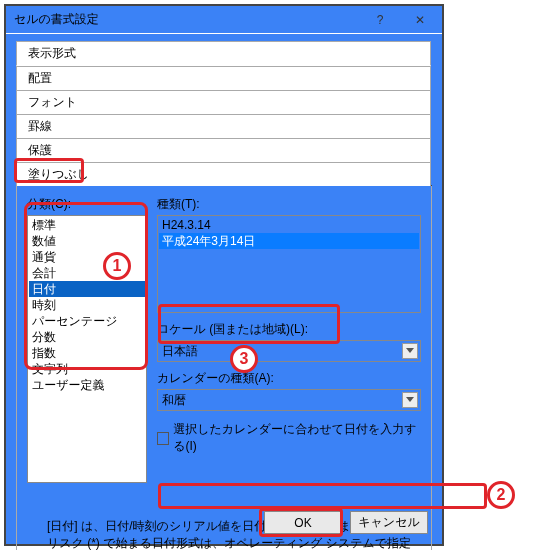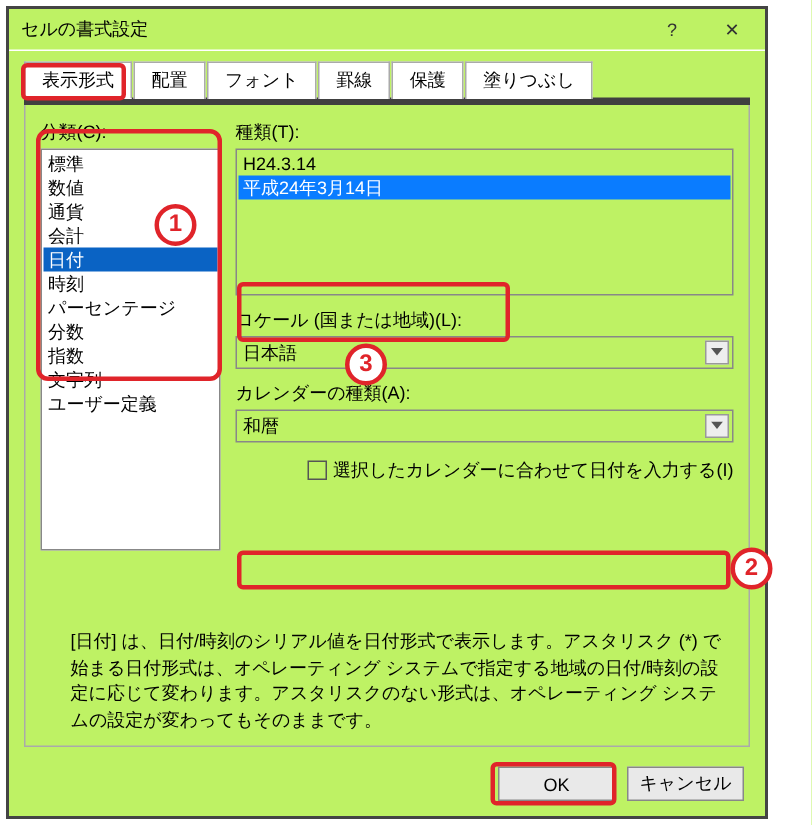--- a/index.html
+++ b/index.html
@@ -1,22 +1,22 @@
 <!DOCTYPE html>
 <html><head>
 <meta charset="utf-8">
 <style>
 * { box-sizing: border-box; font-family: "Meiryo", "Yu Gothic", sans-serif; font-size: 12px; }
 body { margin: 0; padding: 4px; background: #fff; }
-.window { border: 2px solid #444; background: #bef264; width: 508px; height: 542px; position: relative; }
+.window { border: 2px solid #444; background: #3b82f6; width: 440px; height: 542px; position: relative; }
 .titlebar { height: 28px; display: flex; align-items: center; padding: 0 2px 0 8px; border-bottom: 1px solid #fff; }
 .titlebar .title { flex: 1; }
 .titlebar .btn { width: 40px; height: 24px; display: flex; align-items: center; justify-content: center; color: #333; }
 .content { padding: 6px 10px 10px 10px; }
-.tabs { display: flex; border-bottom: 5px solid #404040; }
+.tabs { display: flex; border-bottom: 1px solid #404040; flex-direction: column; }
 .tab { padding: 3px 11px; border: 1px solid #aaa; border-bottom: none; background: #fff; margin-right: 1px; position: relative; top: 1px; cursor: pointer; }
 .tab.active { background: #fff; border-bottom: 1px solid #fff; }
 .tab-body { border: 1px solid #aaa; border-top: none; padding: 10px 10px 6px 10px; height: 428px; position: relative; }
 .row { display: flex; gap: 10px; height: 100%; }
 .col-left { width: 120px; display: flex; flex-direction: column; }
 .col-right { flex: 1; display: flex; flex-direction: column; }
 .lbl { margin-bottom: 2px; }
 .listbox { border: 1px solid #888; background: #fff; flex: 1; padding: 1px; overflow: hidden; }
 .listbox .item { padding: 0 3px; line-height: 16px; white-space: nowrap; }
 .listbox .item.selected { background: #0a63c4; color: #fff; }

